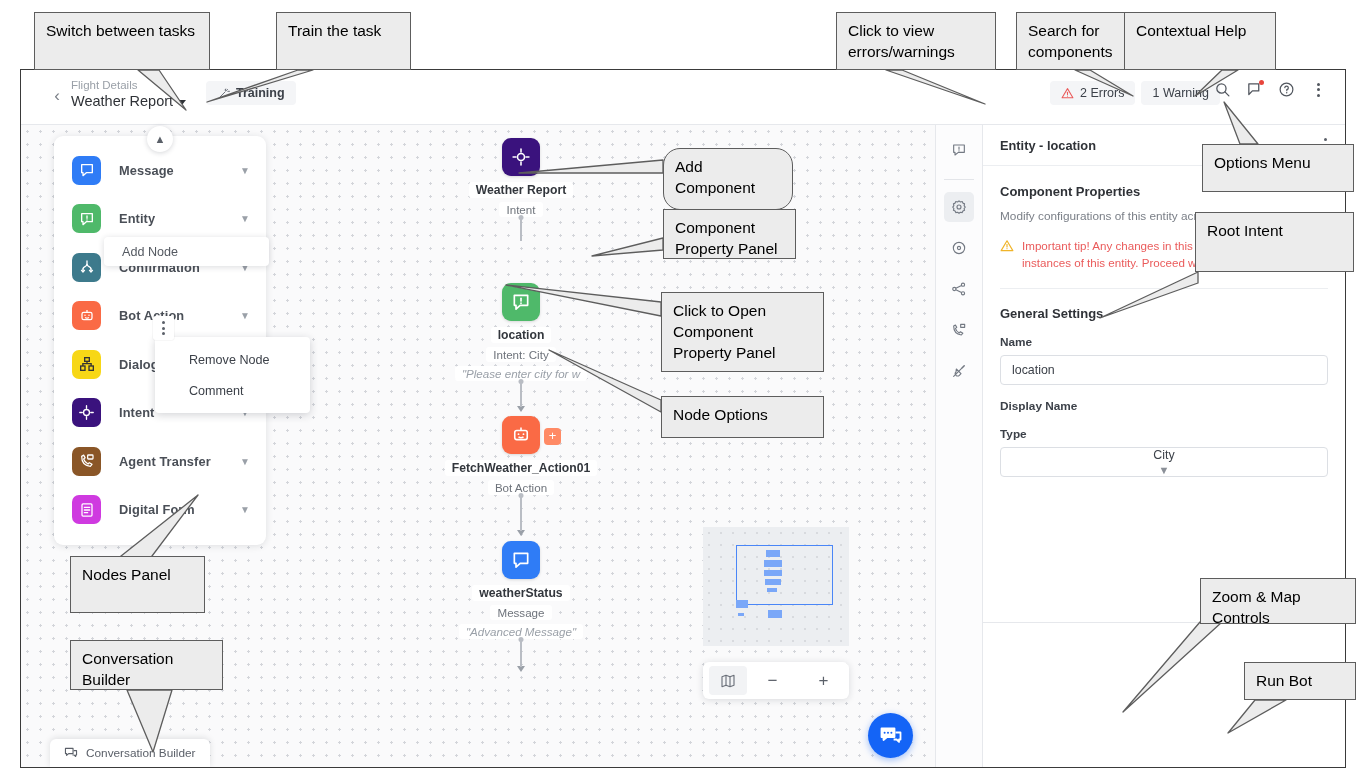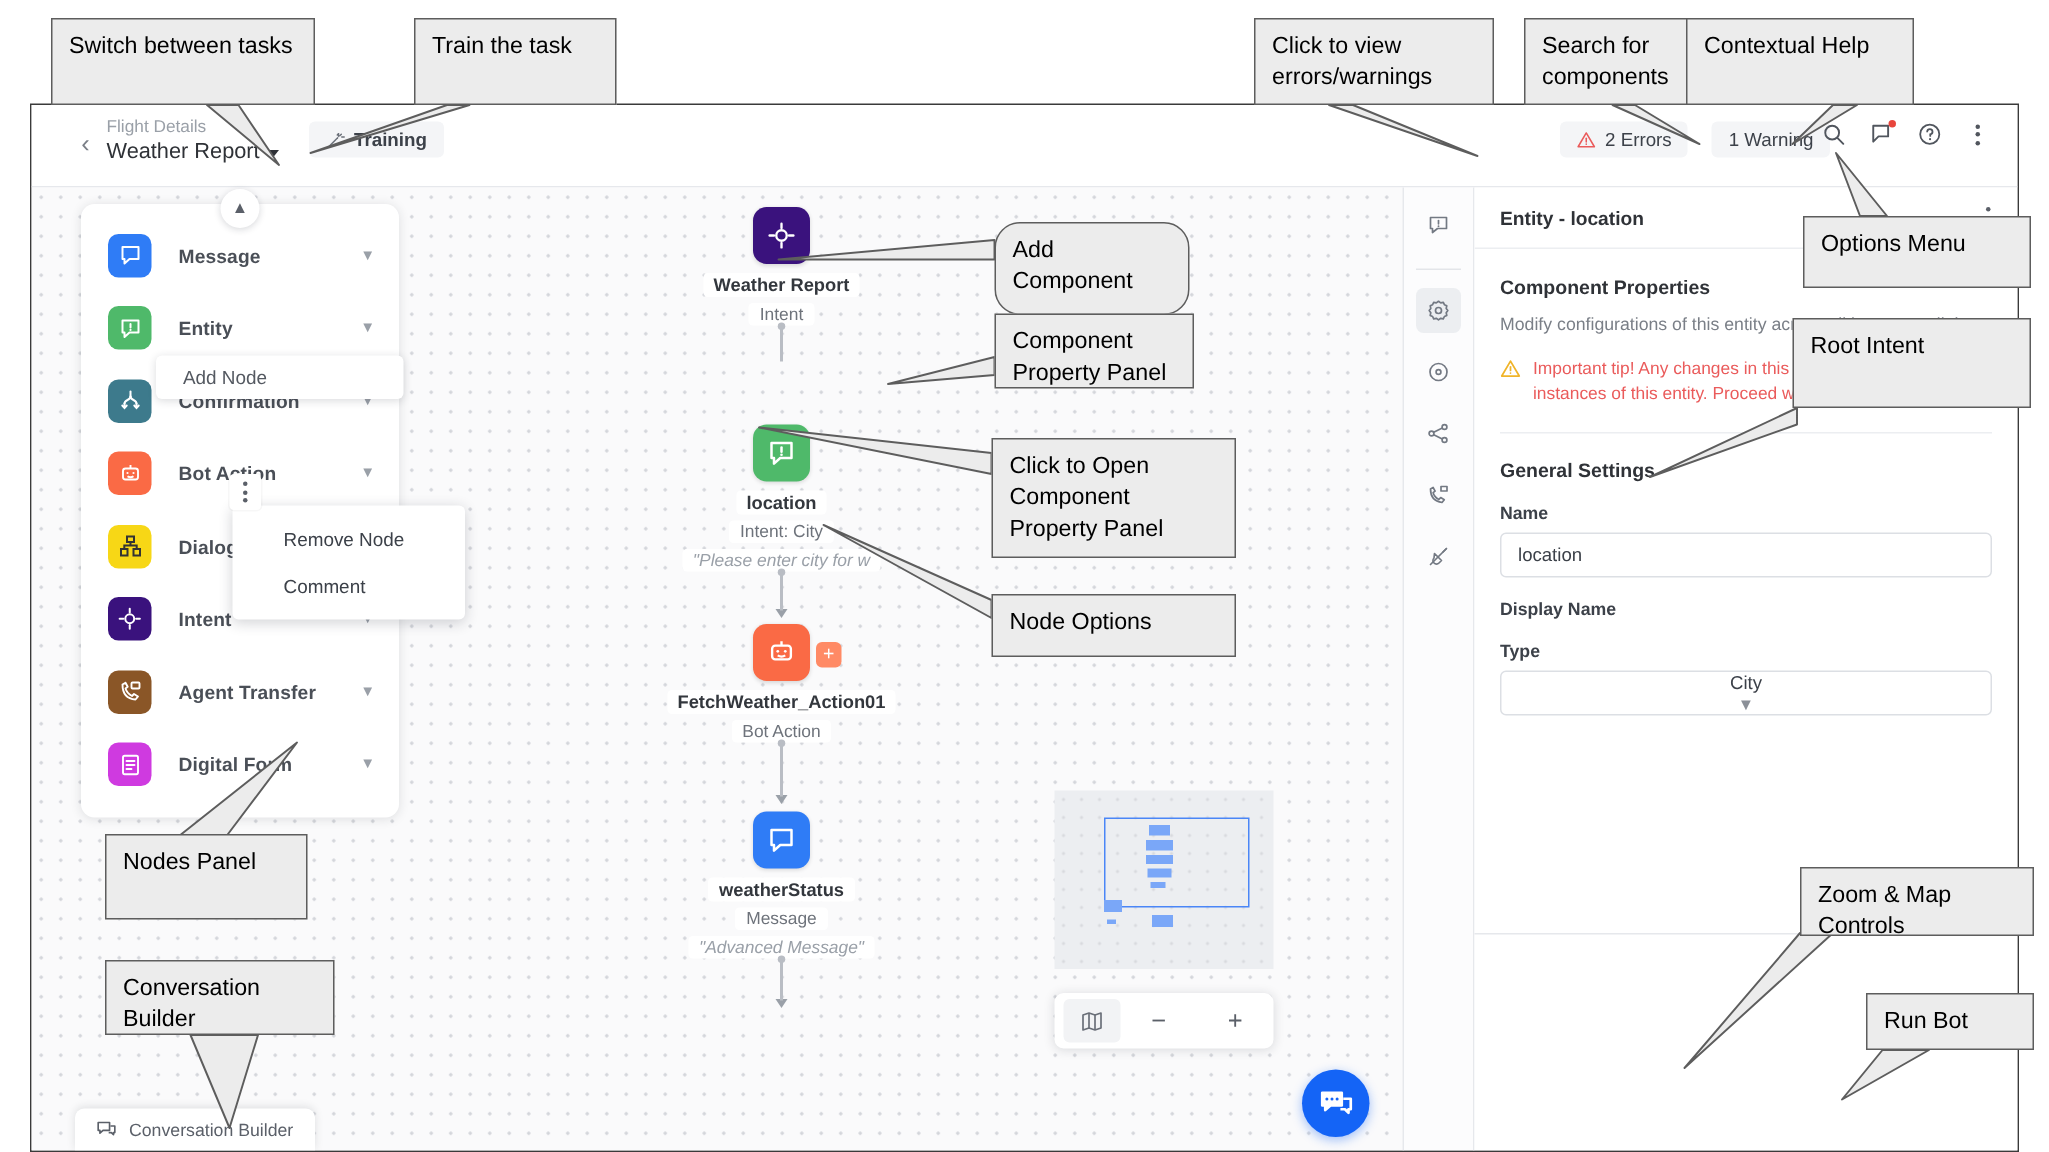--- a/index.html
+++ b/index.html
@@ -29,21 +29,21 @@
   #task-name{font-size:14.5px;color:#2f3237;font-weight:400;line-height:18px;}
   .caret-down{
     width:0;height:0;border-left:4.5px solid transparent;border-right:4.5px solid transparent;
     border-top:5.5px solid #2f3237;margin-top:3px;
   }
   #train-btn{
     position:absolute;left:185px;top:11px;height:24px;display:flex;align-items:center;gap:6px;
     padding:0 11px;border-radius:4px;background:#f4f5f7;cursor:pointer;
   }
   #train-btn .lbl{font-size:12.5px;color:#3c4149;font-weight:600;}
-  #status-group{position:absolute;right:125px;top:11px;display:flex;align-items:center;gap:16px;}
+  #status-group{position:absolute;right:125px;top:11px;display:flex;align-items:center;gap:6px;}
   .status-chip{
     height:24px;display:flex;align-items:center;gap:6px;padding:0 11px;border-radius:4px;
     background:#f4f5f7;cursor:pointer;font-size:12.5px;color:#3c4149;
   }
   #icon-group{position:absolute;right:18px;top:11px;display:flex;align-items:center;gap:15px;}
   .tb-ico{width:17px;height:17px;cursor:pointer;position:relative;color:#51565e;}
   #flag-dot{position:absolute;right:-1px;top:-1px;width:5px;height:5px;border-radius:50%;background:#e8453c;}
   #kebab-tb{display:flex;flex-direction:column;gap:2.5px;align-items:center;justify-content:center;}
   #kebab-tb i{width:3px;height:3px;border-radius:50%;background:#51565e;display:block;}
 

